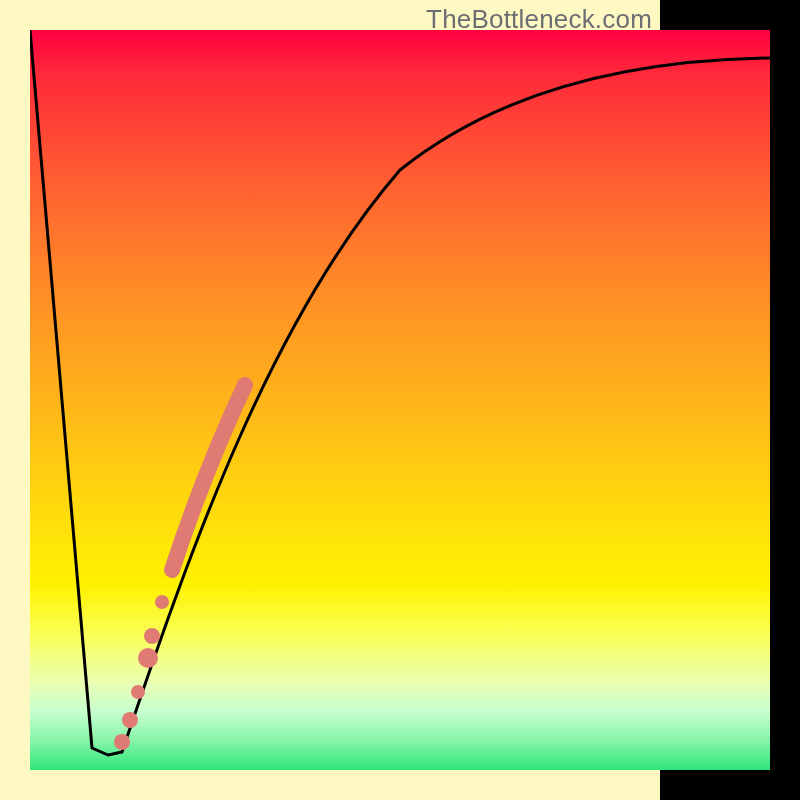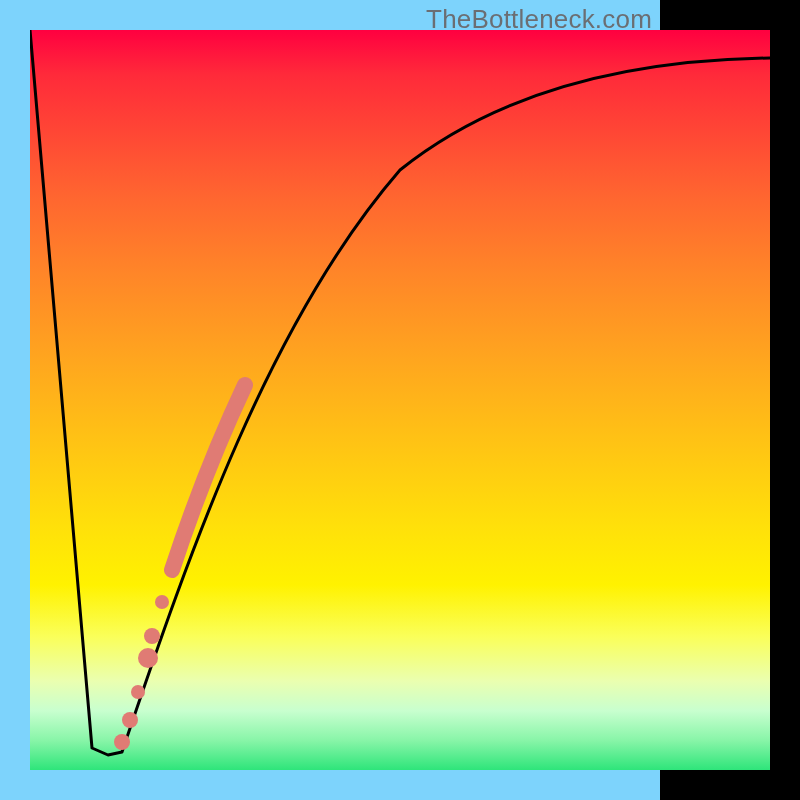--- a/index.html
+++ b/index.html
@@ -8,21 +8,21 @@
     width: 800px;
     height: 800px;
     overflow: hidden;
     font-family: Arial, Helvetica, sans-serif;
     background: #000;
   }
   .stage {
     position: relative;
     width: 660px;
     height: 800px;
-    background: #7dd3fc;
+    background: #fef9c3;
   }
   .plot {
     position: absolute;
     left: 30px;
     top: 30px;
     width: 740px;
     height: 740px;
   }
   .gradient {
     position: absolute;

